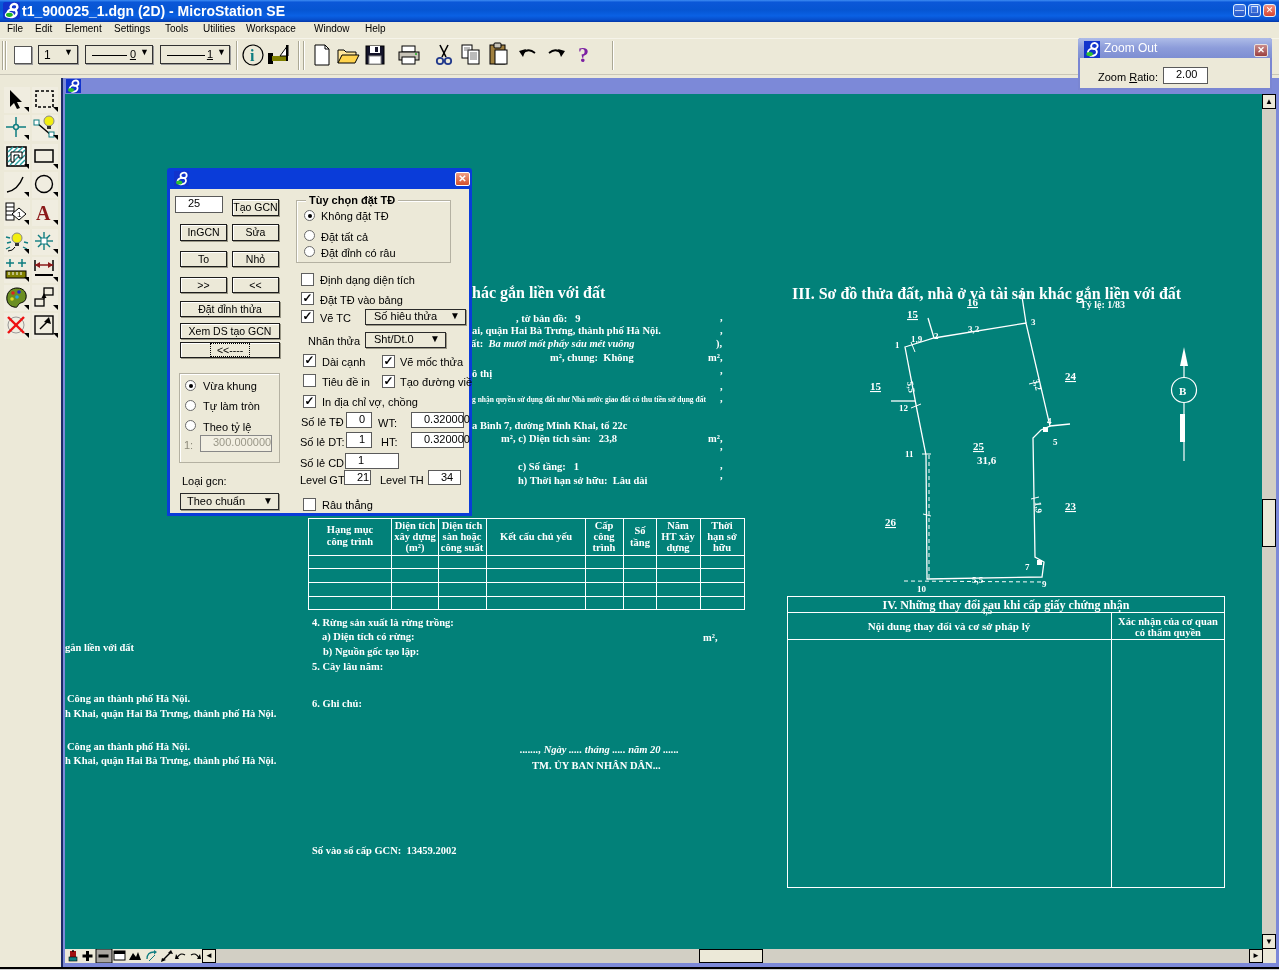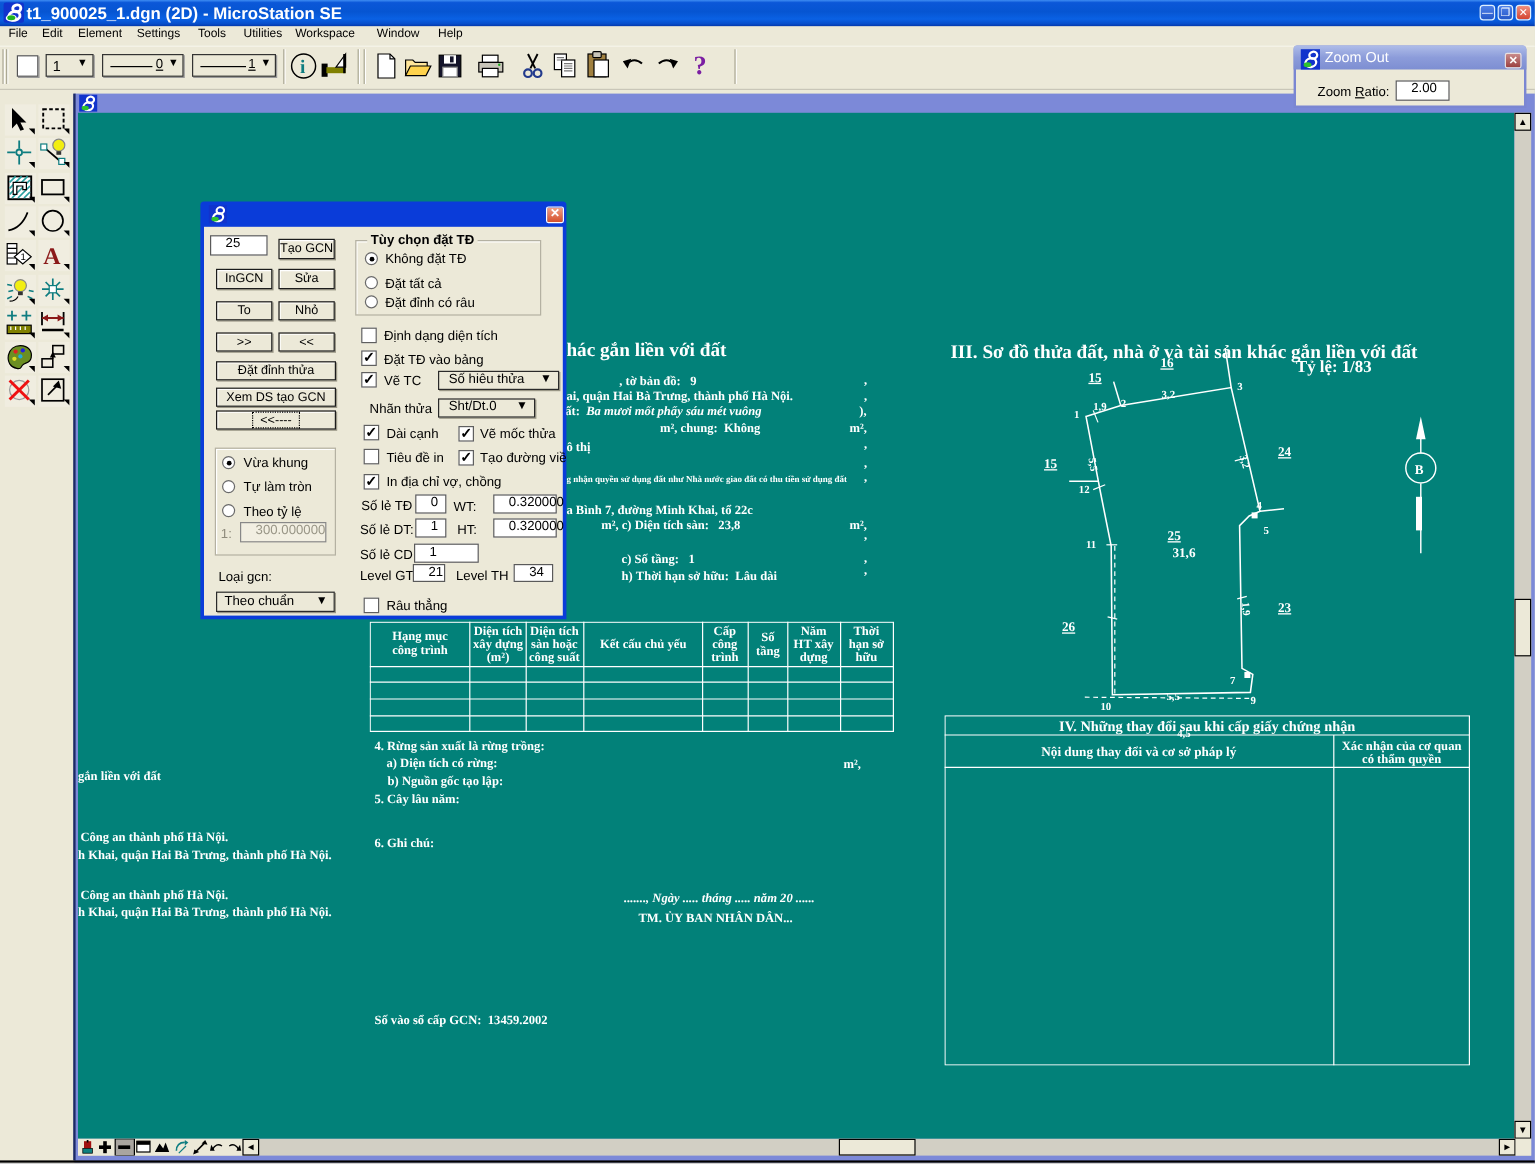--- a/index.html
+++ b/index.html
@@ -25,21 +25,21 @@
 #canvas{left:3px;top:16px;width:1197px;height:855px;background:#028179;overflow:hidden}
 
 #vscroll{left:1200px;top:16px;width:14px;height:855px;background:#d2cfc4}
 
 #bottombar{left:3px;top:871px;width:1211px;height:14px;background:#d2cfc4}
 .sbtn{position:absolute;background:#ece9d8;border:1px solid #000}
 
 .doc{position:absolute;color:#fff;font-family:"Liberation Serif",serif;font-weight:bold;white-space:nowrap}
 .d11{font-size:10.5px}
 .d12{font-size:16px}
-.d10{font-size:14px}
+.d10{font-size:10px}
 
 #gcn{left:167px;top:168px;width:305px;height:348px;background:#0a3cd9;border-radius:3px 3px 0 0}
 #gcntitle{left:0px;top:0px;width:305px;height:21px;background:linear-gradient(to bottom,#2a6cf2 0%,#0c53dd 40%,#0a4fd4 80%,#0845c4 100%);border-radius:3px 3px 0 0;color:#fff;font-weight:bold;font-size:12px}
 #gcnbody{left:3px;top:21px;width:299px;height:324px;background:#ece9d8}
 .btn{position:absolute;background:#ece9d8;border:1px solid #1c1c1c;box-shadow:1px 1px 0 #9a9786, inset 1px 1px 0 #fff;font-size:10.5px;color:#000;text-align:center;white-space:nowrap}
 .fld{position:absolute;background:#fff;border:1px solid #5a5a5a;font-size:11px;color:#000;padding-left:12px}
 .lbl{position:absolute;font-size:11px;color:#000;white-space:nowrap}
 .cb{position:absolute;width:13px;height:13px;background:#fff;border:1px solid #5f5f5f;font-size:12px;line-height:11px;text-align:center;font-weight:bold;color:#000}
 .rad{position:absolute;width:11px;height:11px;background:#fff;border:1px solid #6a6a6a;border-radius:50%}
 .combo{position:absolute;background:#ece9d8;border:1px solid #2a2a2a;font-size:11px;color:#000;padding-left:6px;box-shadow:1px 1px 0 #9a9786}

